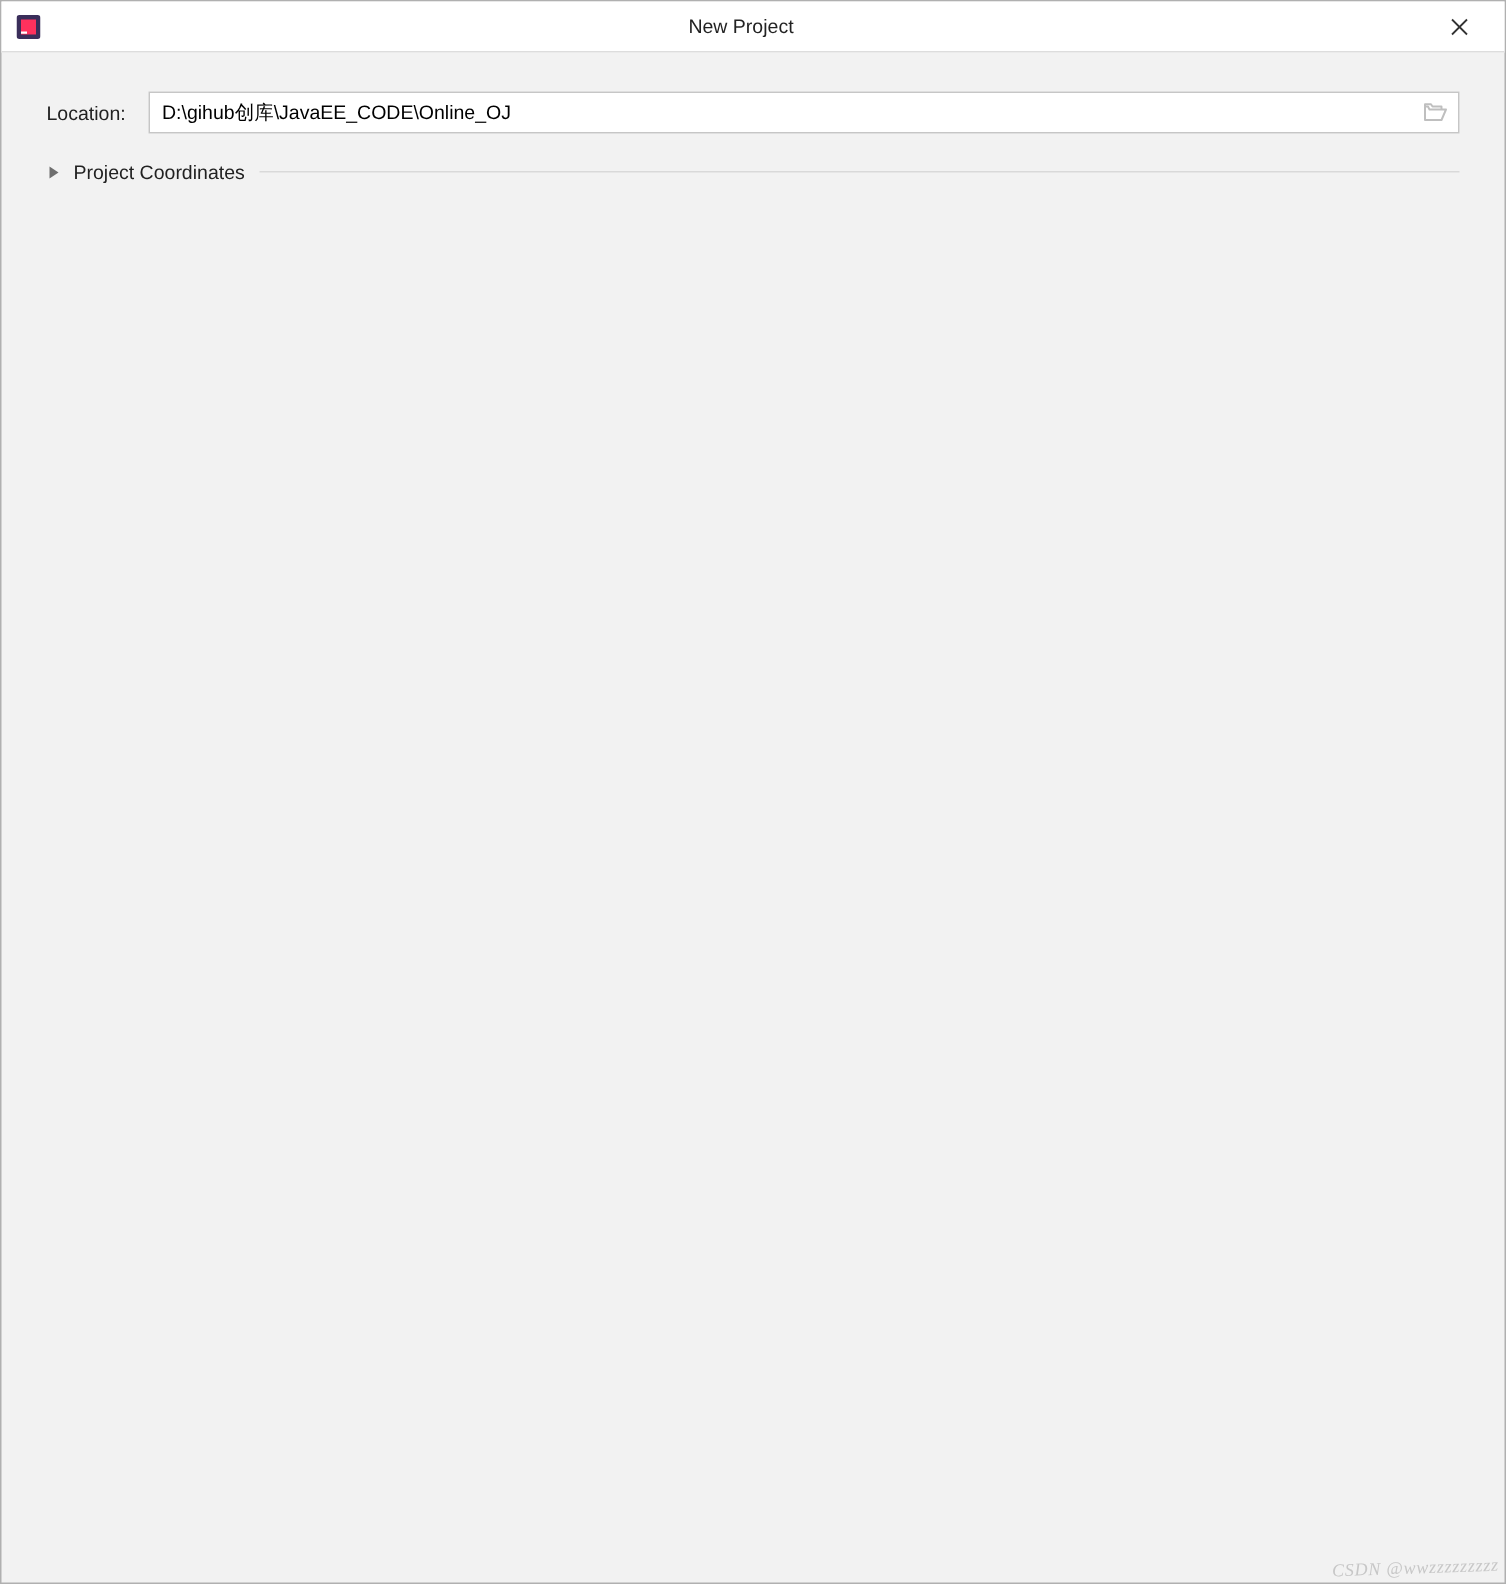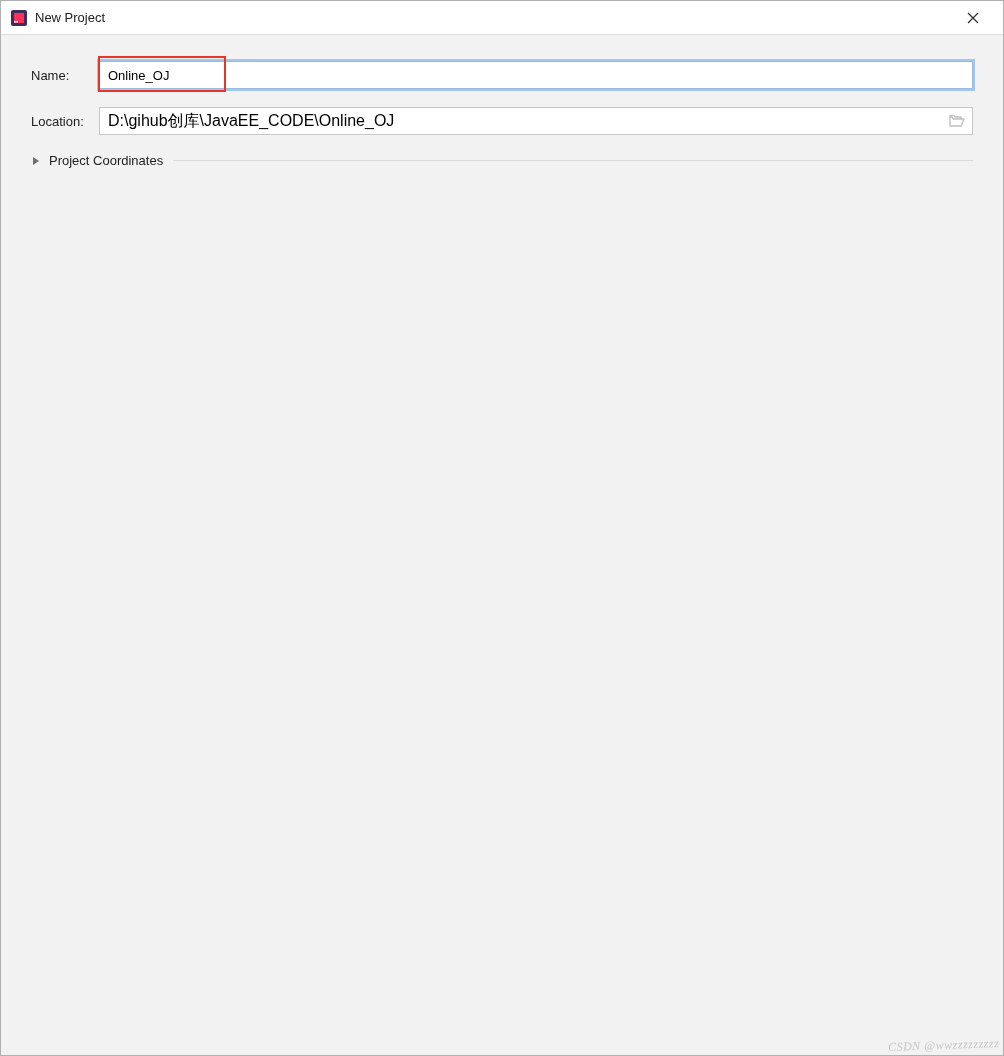--- a/index.html
+++ b/index.html
@@ -1,30 +1,30 @@
 <!DOCTYPE html>
 <html><head>
 <meta charset="utf-8">
 <style>
   * { box-sizing: border-box; margin: 0; padding: 0; }
   html, body { width: 1004px; height: 1056px; font-family: "Segoe UI", Arial, sans-serif; font-size: 13px; color: #222; background: #fff; }
   .window { width: 1004px; height: 1056px; border: 1px solid #b0b0b0; background: #f2f2f2; display: flex; flex-direction: column; position: relative; }
   .titlebar { height: 34px; display: flex; align-items: center; padding: 0 10px; background: #fff; border-bottom: 1px solid #ddd; }
   .titlebar .app-icon { width: 16px; height: 16px; margin-right: 8px; }
-  .titlebar .title { font-size: 13px; flex: 1; }
+  .titlebar .title { font-size: 13px; flex: 1; text-align: center; }
   .titlebar .close-btn { width: 40px; height: 30px; display: flex; align-items: center; justify-content: center; cursor: pointer; }
   .content { flex: 1; padding: 26px 30px 0 30px; }
   .form-row { display: flex; align-items: center; margin-bottom: 18px; }
   .form-label { width: 68px; font-size: 13px; }
   .name-input-wrap { position: relative; flex: 1; }
   .name-highlight { position: absolute; top: -5px; left: -1px; width: 128px; height: 36px; border: 2px solid #e63629; pointer-events: none; z-index: 5; }
   .name-input { width: 100%; height: 28px; border: 1px solid #9bbbe0; background: #fff; padding: 0 8px; font-size: 13px; font-family: inherit; outline: 2px solid #a3c6ee; outline-offset: 0; }
   .location-row .form-label { width: 68px; }
   .location-input-wrap { flex: 1; position: relative; display: flex; align-items: center; }
-  .location-input { width: 100%; height: 28px; border: 1px solid #c6c6c6; background: #fff; padding: 0 30px 0 8px; font-size: 16px; font-family: inherit; }
+  .location-input { width: 100%; height: 28px; border: 1px solid #c6c6c6; background: #fff; padding: 0 30px 0 8px; font-size: 13px; font-family: inherit; }
   .browse-btn { position: absolute; right: 6px; top: 4px; width: 20px; height: 20px; display: flex; align-items: center; justify-content: center; cursor: pointer; }
   .artifact-row { display: flex; align-items: center; margin-top: 10px; margin-left: 0; }
   .artifact-row .expand-icon { margin-right: 8px; display: inline-flex; align-items: center; }
   .artifact-row .sep { flex: 1; height: 1px; background: #d9d9d9; margin-left: 10px; }
   .footer { height: 58px; border-top: 1px solid #d9d9d9; background: #f2f2f2; display: flex; align-items: center; justify-content: flex-end; padding: 0 22px; gap: 10px; position: relative; }
   .btn { height: 28px; min-width: 80px; padding: 0 14px; border: 1px solid #b8b8b8; background: #fff; font-size: 13px; font-family: inherit; cursor: pointer; border-radius: 3px; color: #222; }
   .btn.primary { background: #3a7bd5; border: 1px solid #2f63aa; color: #fff; font-weight: 600; }
   .finish-highlight { position: absolute; border: 2px solid #e63629; top: -52px; height: 100px; width: 96px; left: 662px; pointer-events: none; }
   .mnemonic { text-decoration: underline; }
   .watermark { position: absolute; right: 4px; bottom: 2px; color: #c7c7c7; font-size: 12px; font-style: italic; transform: rotate(-2deg); letter-spacing: .5px; pointer-events: none; font-family: cursive; }
@@ -46,27 +46,20 @@
     <span class="close-btn">
       <svg width="12" height="12" viewBox="0 0 12 12">
         <line x1="1" y1="1" x2="11" y2="11" stroke="#333" stroke-width="1.2"></line>
         <line x1="11" y1="1" x2="1" y2="11" stroke="#333" stroke-width="1.2"></line>
       </svg>
     </span>
   </div>
 
   <div class="content">
 
-    <div class="form-row">
-      <label class="form-label">Name:</label>
-      <div class="name-input-wrap">
-        <div class="name-highlight"></div>
-        <input class="name-input" type="text" value="Online_OJ" style="">
-      </div>
-    </div>
 
     <div class="form-row location-row">
       <label class="form-label">Location:</label>
       <div class="location-input-wrap">
         <input class="location-input" type="text" value="D:\gihub创库\JavaEE_CODE\Online_OJ" style="">
         <span class="browse-btn">
           <svg width="16" height="14" viewBox="0 0 16 14">
             <path d="M1 3 L1 12 L12 12 L15 5 L4 5 L3 3 Z" fill="none" stroke="#bfbfbf" stroke-width="1.3" stroke-linejoin="round"></path>
             <path d="M1 3 L1 1.5 L5 1.5 L6 3 L12 3 L12 5" fill="none" stroke="#bfbfbf" stroke-width="1.3" stroke-linejoin="round"></path>
           </svg>

